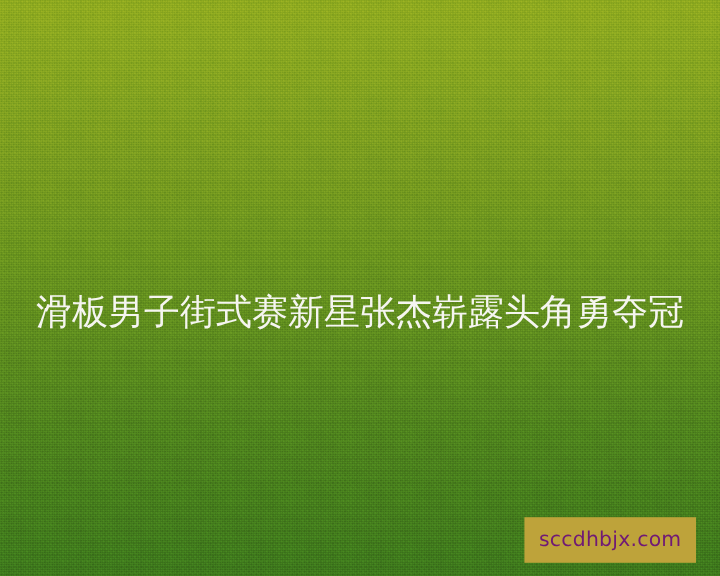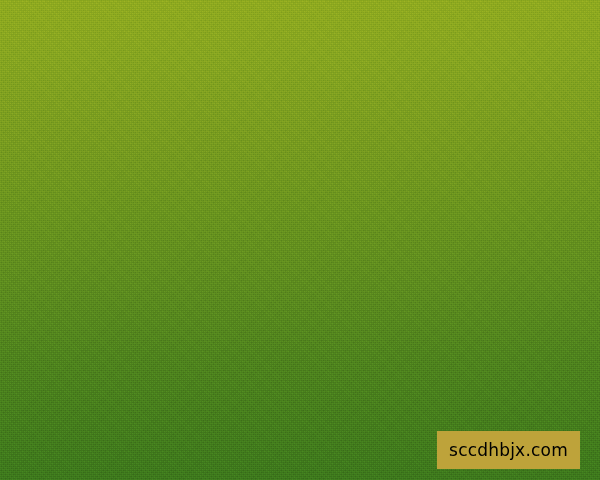--- a/index.html
+++ b/index.html
@@ -74,34 +74,35 @@
     top: 431px;
     width: 143px;
     height: 38px;
     background: #bea33a;
     display: flex;
     align-items: center;
     justify-content: center;
   }
 
   #watermark .wm-text {
-    color: #000000;
+    color: #701a75;
     font-size: 17px;
     line-height: 1;
     letter-spacing: 0.2px;
     font-weight: 400;
   }
 </style>
 </head>
 <body>
 
 <div id="poster">
 
   <div id="grain"></div>
 
   <div id="headline">
+    <span class="line">滑板男子街式赛新星张杰崭露头角勇夺冠</span>
   </div>
 
   <div id="watermark">
     <span class="wm-text">sccdhbjx.com</span>
   </div>
 
 </div>
 
 </body></html>

